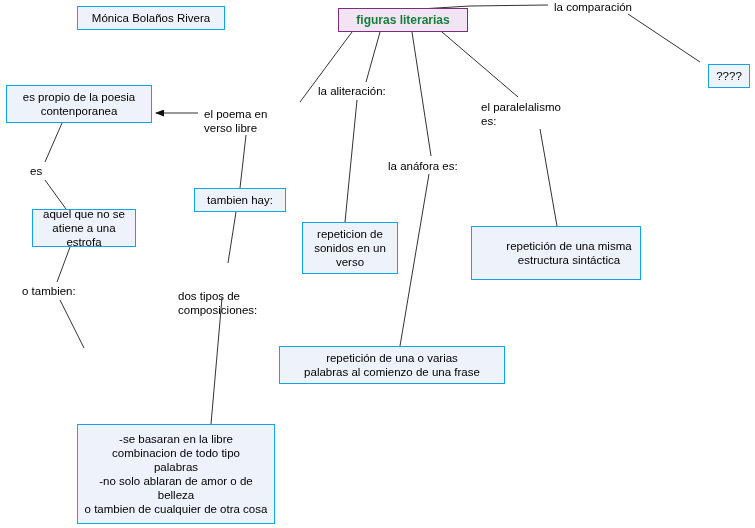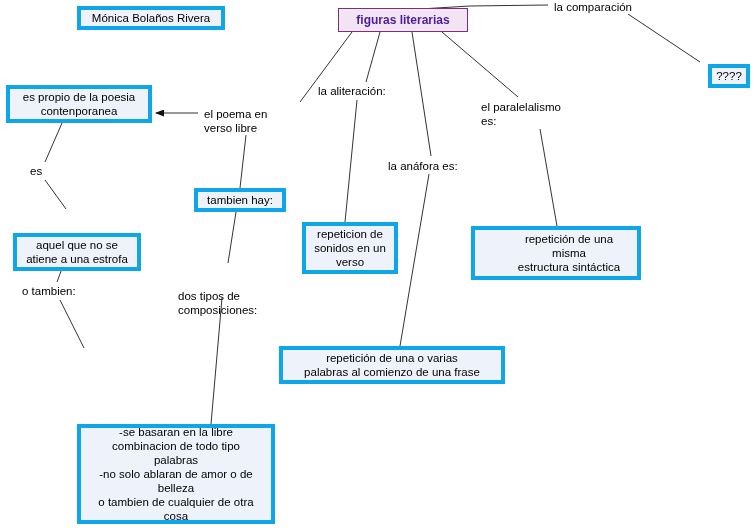--- a/index.html
+++ b/index.html
@@ -19,36 +19,36 @@
     position: absolute;
     left: 0;
     top: 0;
     width: 755px;
     height: 528px;
     pointer-events: none;
   }
   .node {
     position: absolute;
     box-sizing: border-box;
-    border: 4px solid #0ea5e9;
+    border: 1px solid #0ea5e9;
     background: #eef2fa;
     color: #000000;
     font-size: 11.5px;
     line-height: 14px;
     text-align: center;
     display: flex;
     align-items: center;
     justify-content: center;
     padding: 3px 6px;
     white-space: pre-line;
   }
   .node.root {
     background: #f3e4f3;
     border: 1px solid #7a2f7a;
-    color: #4c1d95;
+    color: #15803d;
     font-weight: bold;
     font-size: 12px;
   }
   .node.plain {
     background: #eef2fa;
   }
   .label {
     position: absolute;
     font-size: 11.5px;
     line-height: 14px;
@@ -116,21 +116,21 @@
 
   <div class="node plain" style="left:708px; top:64px; width:42px; height:24px;">
     <span>????</span>
   </div>
 
   <div class="node plain" style="left:6px; top:85px; width:146px; height:38px;">
     <span>es propio de la poesia
 contenporanea</span>
   </div>
 
-  <div class="node plain" style="left:13px; top:209px; width:128px; height:38px;margin-top:24px;">
+  <div class="node plain" style="left:32px; top:209px; width:104px; height:38px;">
     <span>aquel que no se
 atiene a una estrofa</span>
   </div>
 
   <div class="node plain" style="left:194px; top:188px; width:92px; height:24px;">
     <span>tambien hay:</span>
   </div>
 
 
   <div class="node plain" style="left:302px; top:222px; width:96px; height:52px;">

